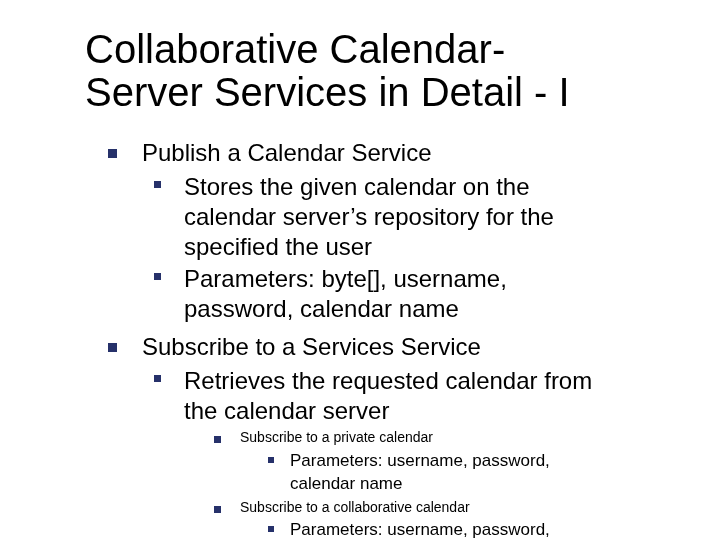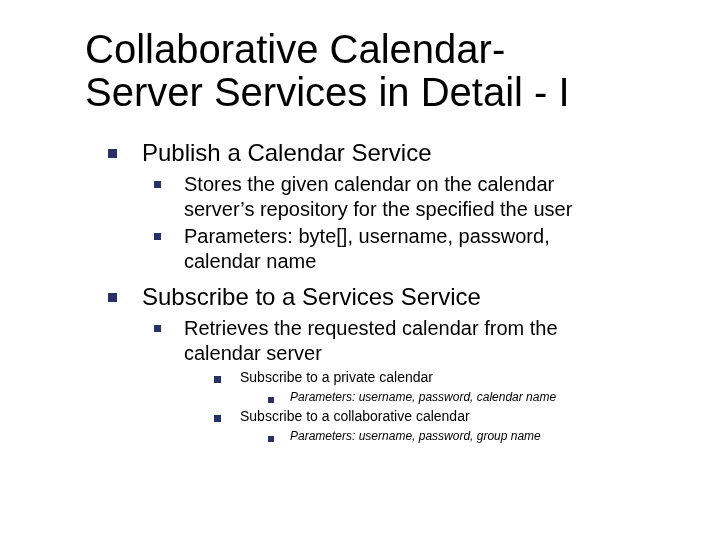--- a/index.html
+++ b/index.html
@@ -46,21 +46,21 @@
     line-height: 1.25;
     padding-left: 52px;
     margin-bottom: 4px;
   }
   .lvl1.b::before {
     width: 9px; height: 9px;
     left: 18px; top: 11px;
   }
   
   .lvl2 {
-    font-size: 20px;
+    font-size: 24px;
     line-height: 1.25;
     padding-left: 50px;
     margin-left: 44px;
     margin-bottom: 2px;
   }
   .lvl2.b::before {
     width: 7px; height: 7px;
     left: 20px; top: 9px;
   }
   
@@ -70,26 +70,25 @@
     padding-left: 44px;
     margin-left: 106px;
     margin-bottom: 2px;
   }
   .lvl3.b::before {
     width: 7px; height: 7px;
     left: 18px; top: 8px;
   }
   
   .lvl4 {
-    font-size: 12px;
+    font-size: 17px;
     line-height: 1.4;
     padding-left: 40px;
     margin-left: 160px;
     margin-bottom: 2px;
-    font-style: italic;
   }
   .lvl4.b::before {
     width: 6px; height: 6px;
     left: 18px; top: 8px;
   }
   .gap { height: 6px; }
 </style>
 </head>
 <body>
 

